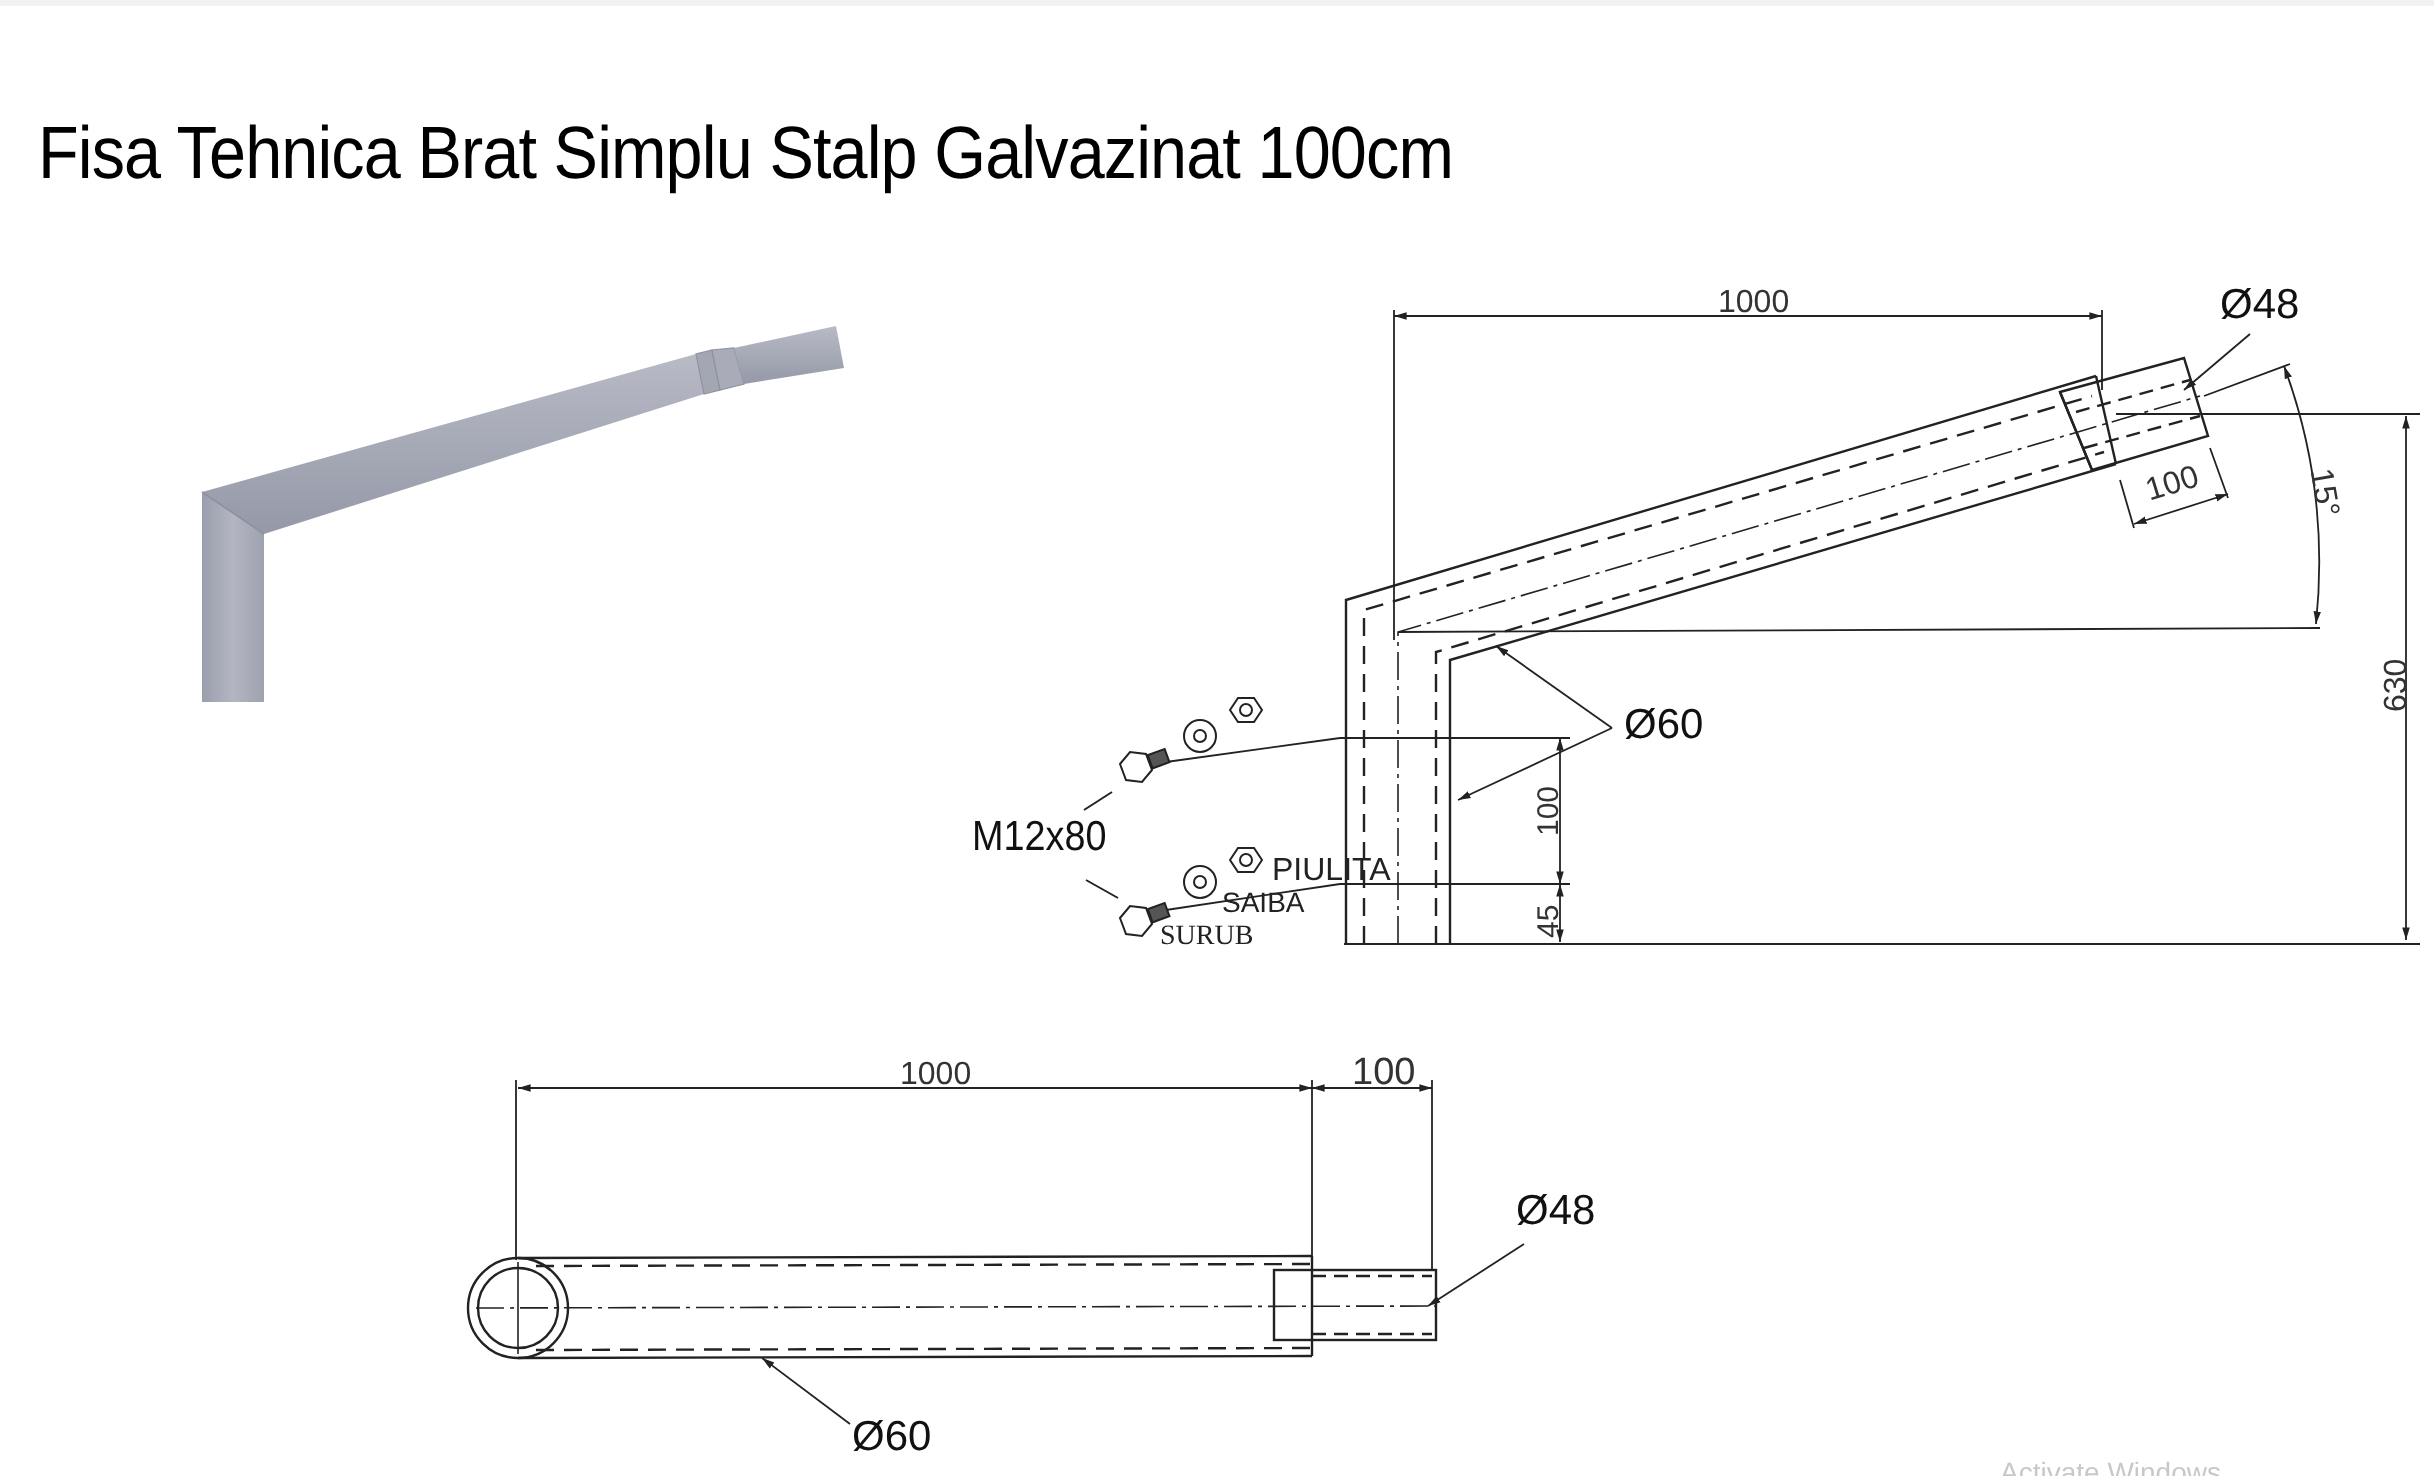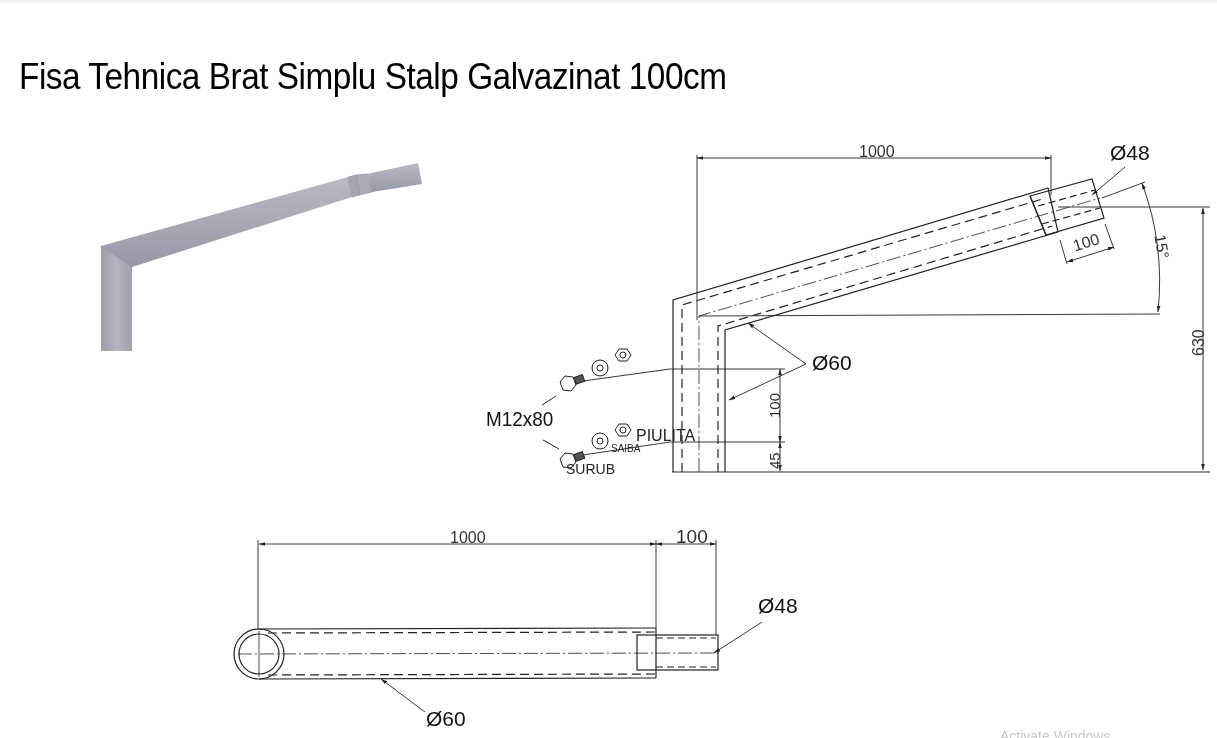--- a/index.html
+++ b/index.html
@@ -154,21 +154,21 @@
 <div style="position:absolute;left:1110px;top:141px;font-size:21px;color:#111;">Ø48</div>
 <div style="position:absolute;left:1071px;top:238px;font-size:16px;color:#333;transform:rotate(-17deg);transform-origin:left top;">100</div>
 <div style="position:absolute;left:1168px;top:233px;font-size:16px;color:#333;transform:rotate(80deg);transform-origin:left top;">15°</div>
 <div style="position:absolute;left:1190px;top:356px;font-size:16px;color:#333;transform:rotate(-90deg);transform-origin:left top;">630</div>
 <div style="position:absolute;left:812px;top:351px;font-size:21px;color:#111;">Ø60</div>
 <div style="position:absolute;left:766px;top:418px;font-size:15px;color:#333;transform:rotate(-90deg);transform-origin:left top;">100</div>
 <div style="position:absolute;left:766px;top:469px;font-size:15px;color:#333;transform:rotate(-90deg);transform-origin:left top;">45</div>
 
 <div style="position:absolute;left:486px;top:407px;font-size:21px;color:#111;transform:scaleX(0.9);transform-origin:left top;">M12x80</div>
 <div style="position:absolute;left:636px;top:427px;font-size:16px;color:#222;">PIULITA</div>
-<div style="position:absolute;left:611px;top:443px;font-size:10px;color:#222;">SAIBA</div>
-<div style="position:absolute;left:566px;top:461px;font-size:14px;color:#222;">SURUB</div>
+<div style="position:absolute;left:611px;top:443px;font-size:14px;color:#222;">SAIBA</div>
+<div style="position:absolute;left:580px;top:461px;font-size:14px;color:#222;font-family:Liberation Serif, serif;">SURUB</div>
 
 <div style="position:absolute;left:450px;top:529px;font-size:16px;color:#333;">1000</div>
 <div style="position:absolute;left:676px;top:526px;font-size:19px;color:#333;">100</div>
 <div style="position:absolute;left:758px;top:594px;font-size:21px;color:#111;">Ø48</div>
 <div style="position:absolute;left:426px;top:707px;font-size:21px;color:#111;">Ø60</div>
 
 <div class="watermark">Activate Windows</div>
 
 </body></html>

